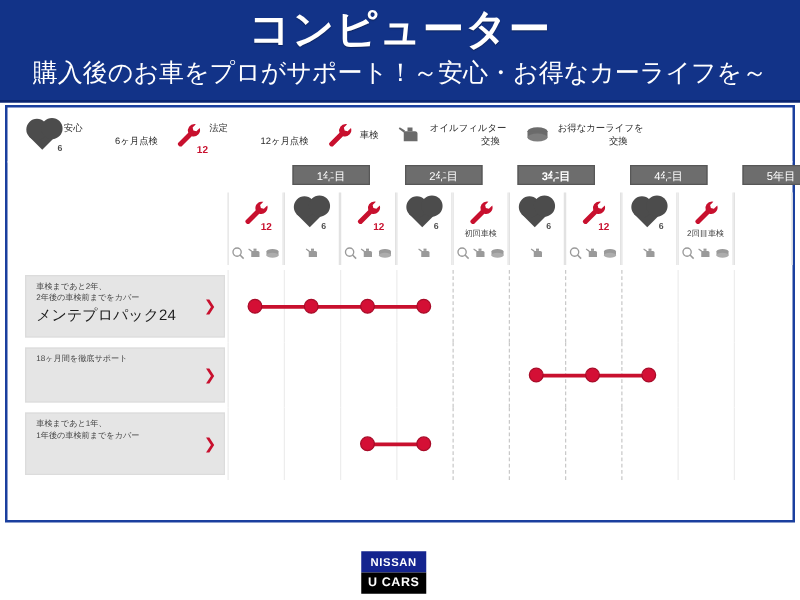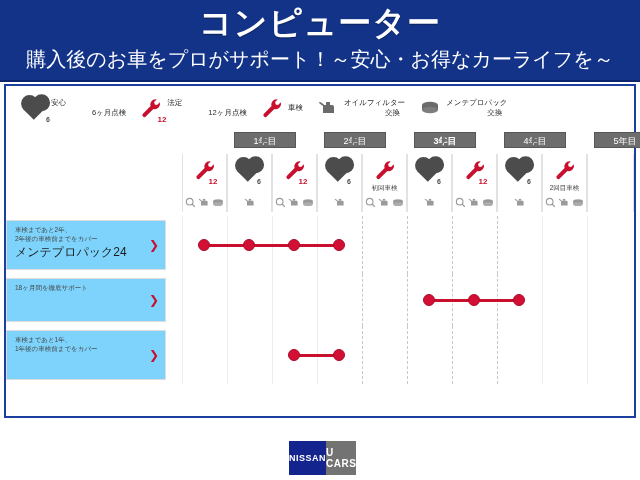--- a/index.html
+++ b/index.html
@@ -161,23 +161,23 @@
   .svc-sub {
     position: absolute; bottom: 4px; left: 0; width: 100%;
     display: flex; align-items: center; justify-content: center;
     gap: 2px;
   }
 
   
   .rows { position: absolute; left: 0; top: 86px; width: 628px; height: 200px; }
   .pkg-row { position: absolute; left: 0; width: 628px; }
   .pkg-label {
-    position: absolute; left: 0;
+    position: absolute; left: 14px;
     width: 160px;
-    background: #7dd3fc;
+    background: #e5e5e5;
     border: 1px solid #dcdcdc;
     padding: 5px 18px 5px 8px;
   }
   .pkg-desc {
     font-size: 6.5px; color: #444444; line-height: 8.5px;
     white-space: nowrap;
   }
   .pkg-name {
     font-size: 12px; color: #1c1c1c; line-height: 16px;
     white-space: nowrap; margin-top: 1px;
@@ -217,35 +217,35 @@
   
   .footer {
     position: absolute; left: 0; top: 420px;
     width: 640px; height: 60px;
     display: flex;
     align-items: center;
     justify-content: center;
   }
   .nissan-logo {
     width: 52px; height: 34px;
-    display: flex; flex-direction: row;
+    display: flex; flex-direction: column;
     margin-right: 10px;
     margin-top: 16px;
   }
   .nissan-top {
     flex: 1;
     background: #14248f;
     color: #ffffff;
     font-size: 9px; font-weight: bold;
     display: flex; align-items: center; justify-content: center;
     letter-spacing: .5px;
   }
   .nissan-bot {
     flex: 1;
-    background: #737373;
+    background: #000000;
     color: #ffffff;
     font-size: 10px; font-weight: bold;
     display: flex; align-items: center; justify-content: center;
     letter-spacing: .5px;
   }
   .company {
     font-size: 22px; font-weight: bold; color: #111111;
     white-space: nowrap; letter-spacing: 1px;
   }
 </style>
@@ -321,21 +321,21 @@
 
       <div class="legend-item">
         <div class="legend-icon">
           <svg class="ico-filter" width="20" height="16" viewBox="0 0 20 16" aria-hidden="true">
             <ellipse cx="10" cy="5" rx="8" ry="3.2" fill="#6b6b6b"></ellipse>
             <rect x="2" y="5" width="16" height="5" fill="#6b6b6b"></rect>
             <ellipse cx="10" cy="10" rx="8" ry="3.2" fill="#7d7d7d"></ellipse>
           </svg>
         </div>
         <div class="legend-text">
-          <span>メンテプロパック</span>
+          <span>お得なカーライフを</span>
           <span class="l2">交換</span>
         </div>
       </div>
 
     </div>
 
     <div class="grid-area">
 
       <div class="year-row">
         <div class="year-tab" style="left:8px;width:62px;">1年目</div>

